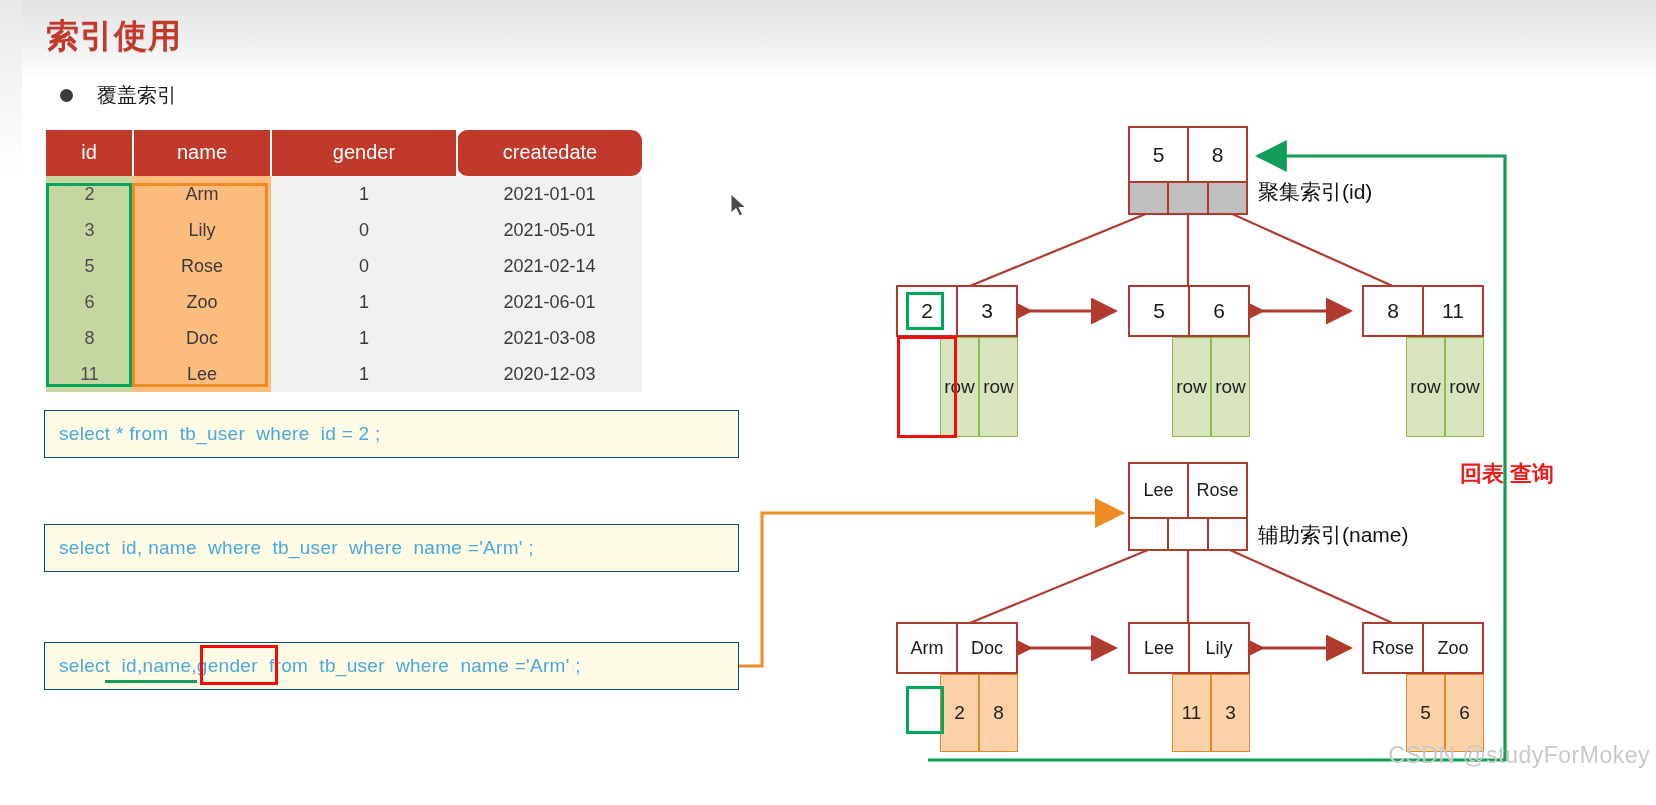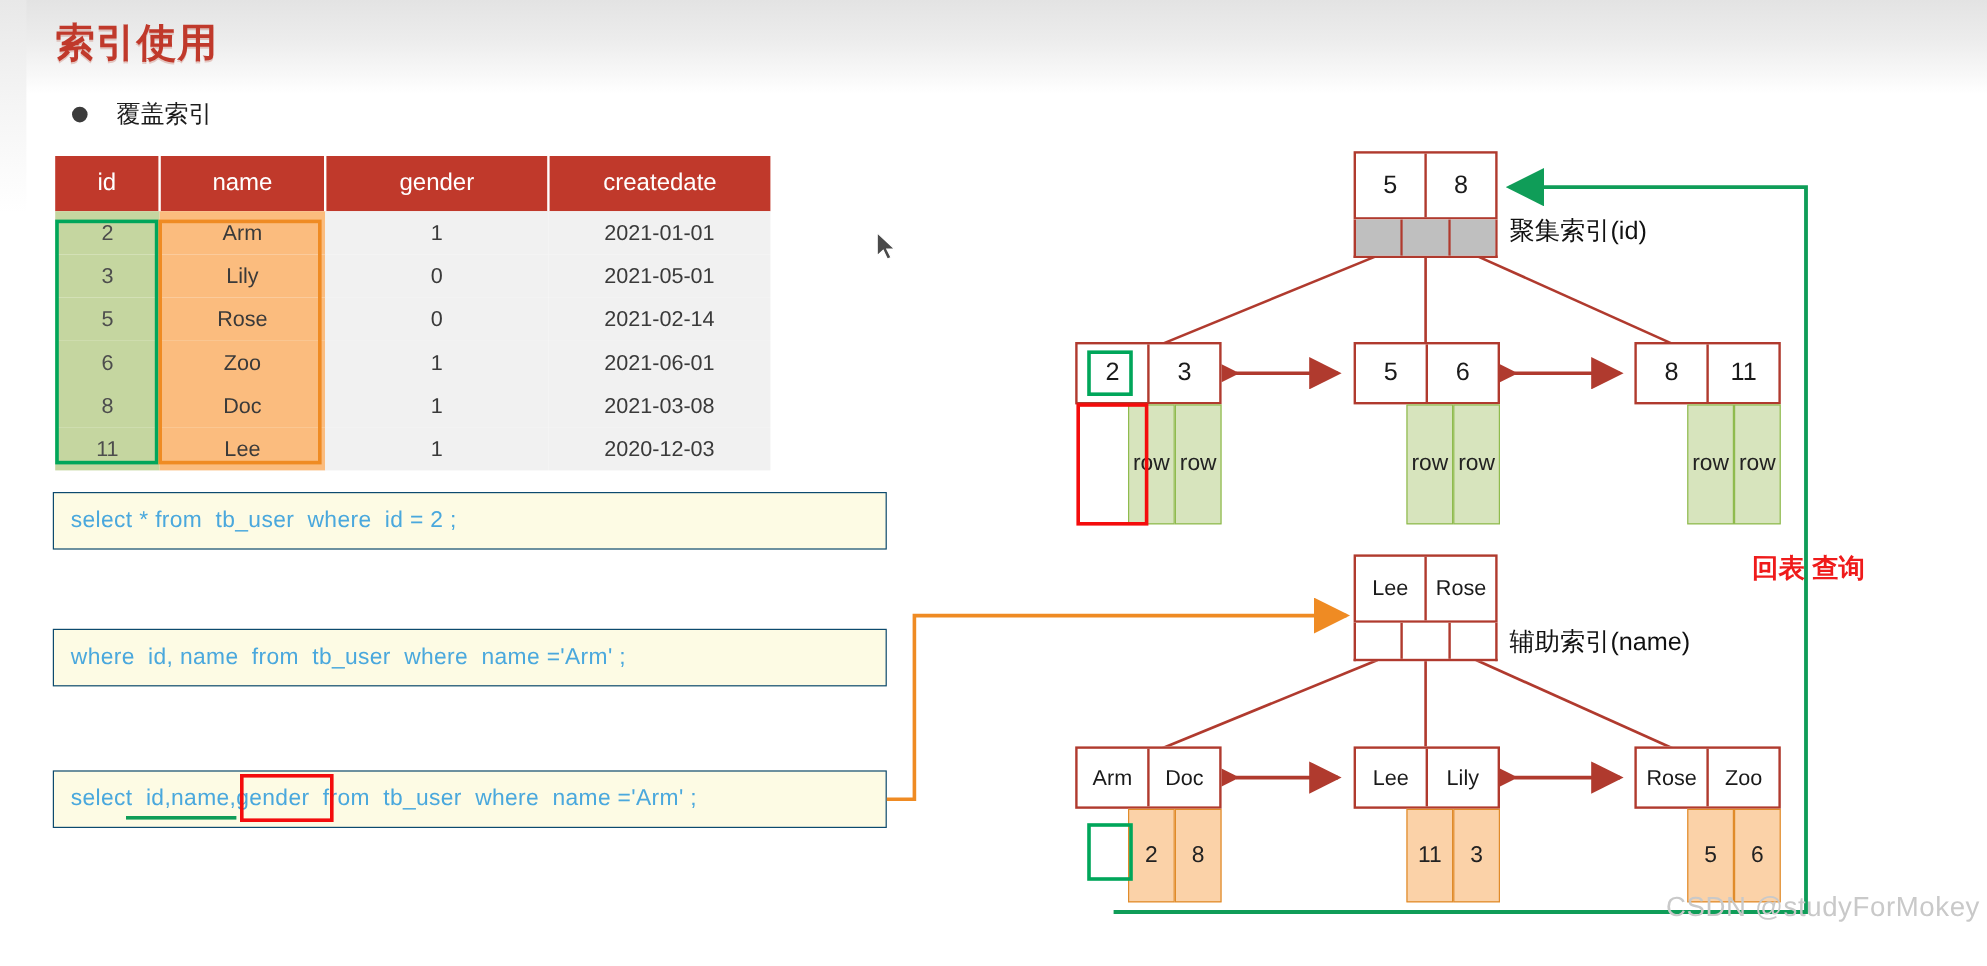--- a/index.html
+++ b/index.html
@@ -40,21 +40,21 @@
   #tbl th{
     background:#c0392b;color:#fff;font-weight:normal;font-size:20px;
     padding:11px 0 12px 0;text-align:center;border-right:2px solid #ffffff;
   }
   #tbl th:last-child{border-right:none;}
   #tbl td{
     font-size:18px;color:#3a3a3a;text-align:center;height:34px;background:#f1f1f1;
   }
   #tbl td.c-id{background:#c5d6a0;color:#4d4d4d;}
   #tbl td.c-name{background:#fbbc7e;color:#3a3a3a;}
-  .w-id{width:86px;}.w-name{width:136px;}.w-gender{width:184px;}.w-date{width:184px;}
+  .w-id{width:86px;}.w-name{width:136px;}.w-gender{width:184px;}.w-date{width:184px;border-radius:11px;}
   #idbox{
     position:absolute;left:46px;top:183px;width:86px;height:204px;
     border:3px solid #00a65a;box-sizing:border-box;pointer-events:none;
   }
   #namebox{
     position:absolute;left:132px;top:183px;width:136px;height:204px;
     border:3px solid #ef8b23;box-sizing:border-box;pointer-events:none;
   }
 
   
@@ -181,21 +181,21 @@
       </tr>
     </tbody>
 </table>
 <div id="idbox"></div>
 <div id="namebox"></div>
 
 <div class="sqlbox" id="sql1">
   <span class="sqltext">select * from  tb_user  where  id = 2 ;</span>
 </div>
 <div class="sqlbox" id="sql2">
-  <span class="sqltext">where  id, name  from  tb_user  where  name ='Arm' ;</span>
+  <span class="sqltext">select  id, name  where  tb_user  where  name ='Arm' ;</span>
 </div>
 <div class="sqlbox" id="sql3">
   <span class="sqltext">select  id,name,gender  from  tb_user  where  name ='Arm' ;</span>
 </div>
 <div id="underline-idname"></div>
 <div id="genderbox"></div>
 
 <svg id="diagram">
   <defs>
     <marker id="ar-dark" markerWidth="9" markerHeight="9" refX="8" refY="4.5" orient="auto">

